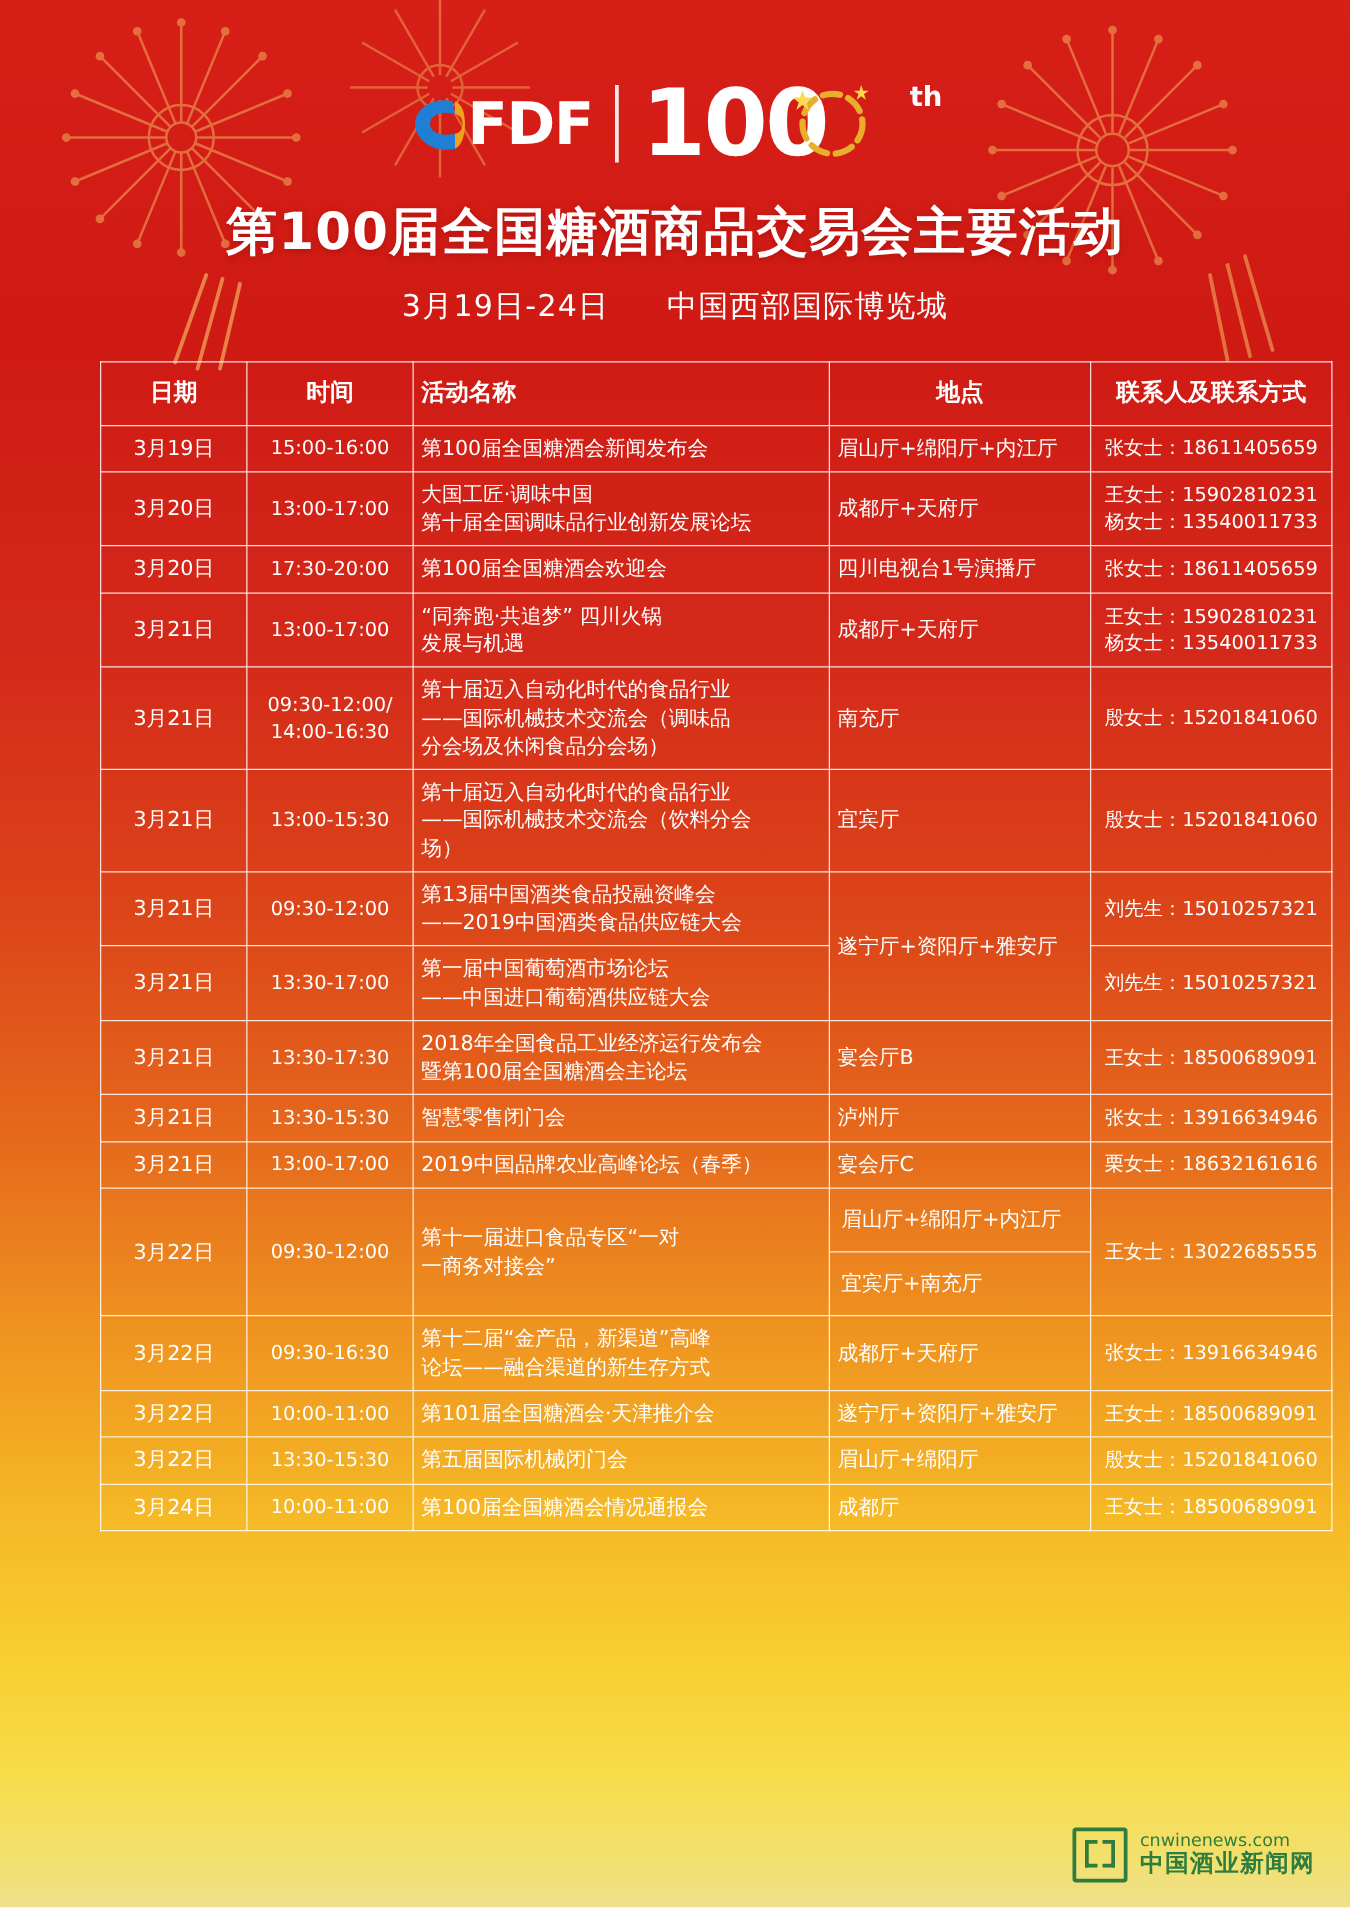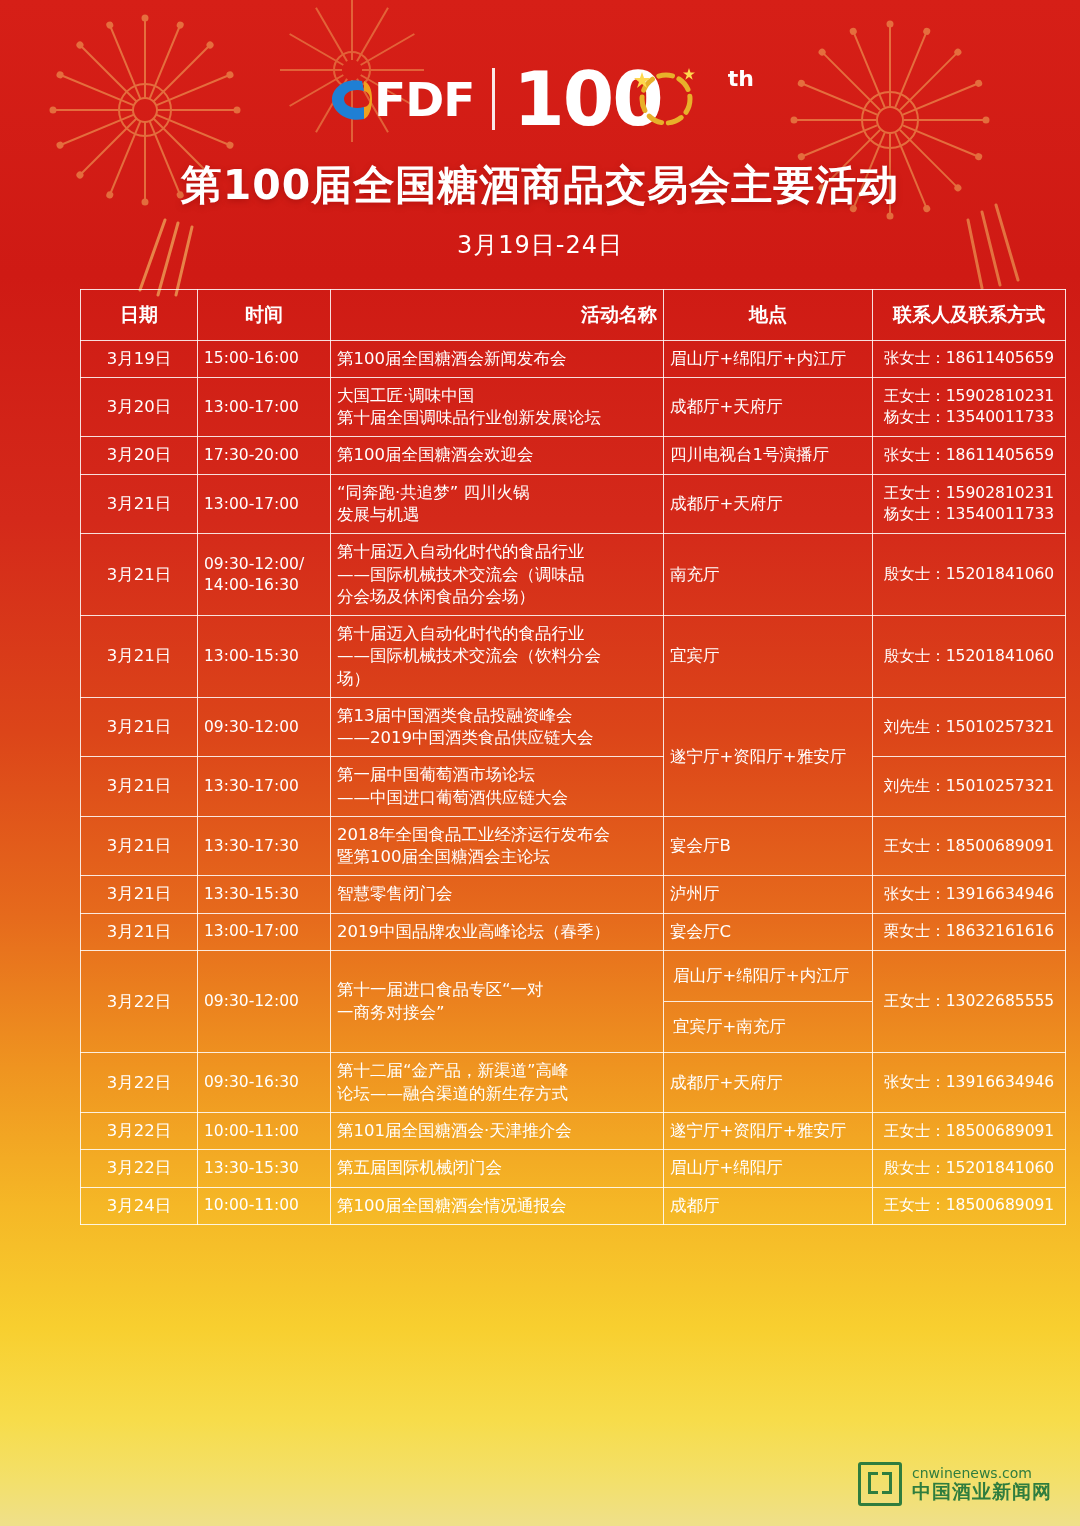--- a/index.html
+++ b/index.html
@@ -137,21 +137,21 @@
     vertical-align: middle;
     line-height: 1.35;
   }
   table.schedule th {
     font-size: 19px;
     font-weight: bold;
     padding: 12px 6px;
     text-align: center;
   }
   .c-date   { width: 104px; text-align: center; white-space: nowrap; }
-  .c-time   { width: 120px; white-space: nowrap; font-size: 15.5px;}
+  .c-time   { width: 120px; text-align: center; white-space: nowrap; font-size: 15.5px;}
   .c-name   { width: 320px; text-align: left; padding-left: 10px; }
   .c-place  { width: 196px; text-align: left; padding-left: 9px; }
   .c-contact{ width: 180px; text-align: center; font-size: 15.5px; white-space: nowrap;}
   .nested {
     padding: 0 !important;
     border: 1px solid rgba(255,255,255,.85);
   }
   .nested .sub {
     padding: 14px 9px;
     border-bottom: 1px solid rgba(255,255,255,.85);
@@ -339,30 +339,31 @@
             </g>
           </svg>
         </span>
         <span class="th">th</span>
       </div>
     </div>
 
     <h1 class="title">第100届全国糖酒商品交易会主要活动</h1>
     <div class="subtitle">
       <span>3月19日-24日</span>
+      <span>中国西部国际博览城</span>
     </div>
   </div>
 
   <div class="table-wrap">
     <table class="schedule">
       <thead>
         <tr>
           <th class="c-date">日期</th>
           <th class="c-time">时间</th>
-          <th class="c-name" style="text-align:right">活动名称</th>
+          <th class="c-name" style="text-align:left">活动名称</th>
           <th class="c-place" style="text-align:center">地点</th>
           <th class="c-contact">联系人及联系方式</th>
         </tr>
       </thead>
       <tbody>
           <tr>
             <td class="c-date">3月19日</td>
             <td class="c-time">15:00-16:00</td>
             <td class="c-name">第100届全国糖酒会新闻发布会</td>
             <td class="c-place">眉山厅+绵阳厅+内江厅</td>

